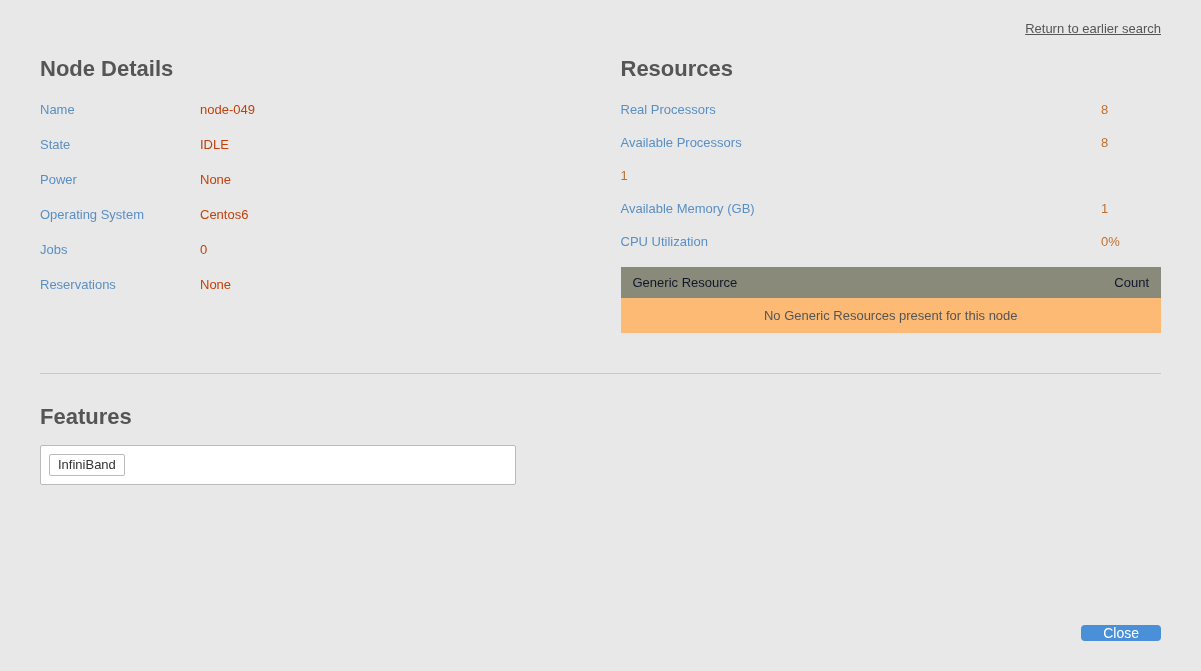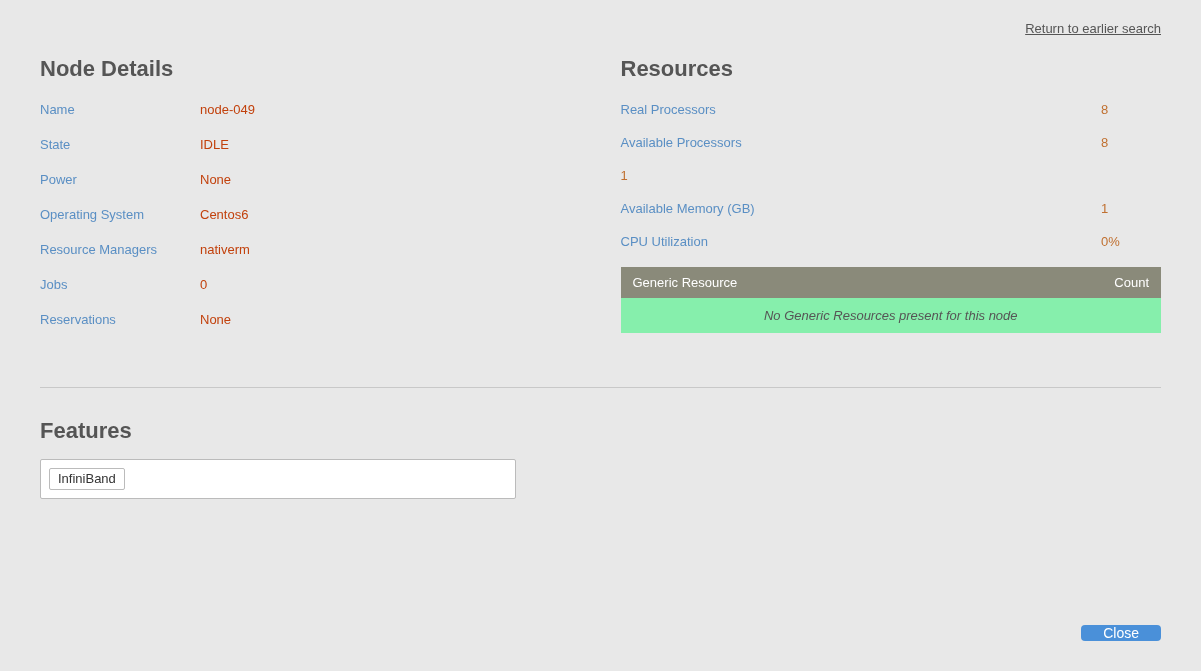--- a/index.html
+++ b/index.html
@@ -76,34 +76,33 @@
       width: 60px;
       text-align: left;
     }
     .generic-resource-table {
       width: 100%;
       border-collapse: collapse;
       margin-top: 10px;
     }
     .generic-resource-table thead tr {
       background-color: #8a8a7a;
-      color: #ffffff;
+      color: #0f172a;
     }
     .generic-resource-table thead th {
       padding: 8px 12px;
       font-size: 13px;
       font-weight: normal;
       text-align: left;
     }
     .generic-resource-table thead th.count-col {
       text-align: right;
     }
     .generic-resource-table tbody tr {
-      background-color: #86efac;
-      font-style: italic;
+      background-color: #fdba74;
     }
     .generic-resource-table tbody td {
       padding: 10px 12px;
       font-size: 13px;
       color: #555;
       text-align: center;
     }
     .divider {
       border: none;
       border-top: 1px solid #c8c8c8;
@@ -172,24 +171,20 @@
         <span class="detail-label">State</span>
         <span class="detail-value">IDLE</span>
       </div>
       <div class="detail-row">
         <span class="detail-label">Power</span>
         <span class="detail-value">None</span>
       </div>
       <div class="detail-row">
         <span class="detail-label">Operating System</span>
         <span class="detail-value">Centos6</span>
-      </div>
-      <div class="detail-row">
-        <span class="detail-label">Resource Managers</span>
-        <span class="detail-value">nativerm</span>
       </div>
       <div class="detail-row">
         <span class="detail-label">Jobs</span>
         <span class="detail-value">0</span>
       </div>
       <div class="detail-row">
         <span class="detail-label">Reservations</span>
         <span class="detail-value">None</span>
       </div>
     </div>

